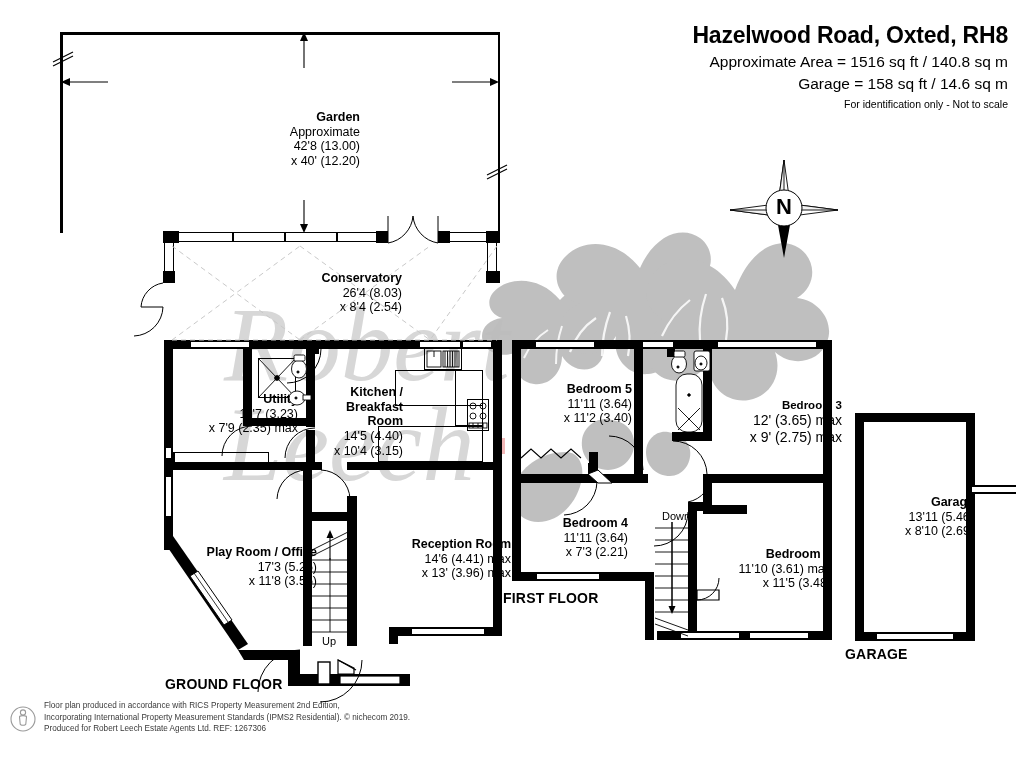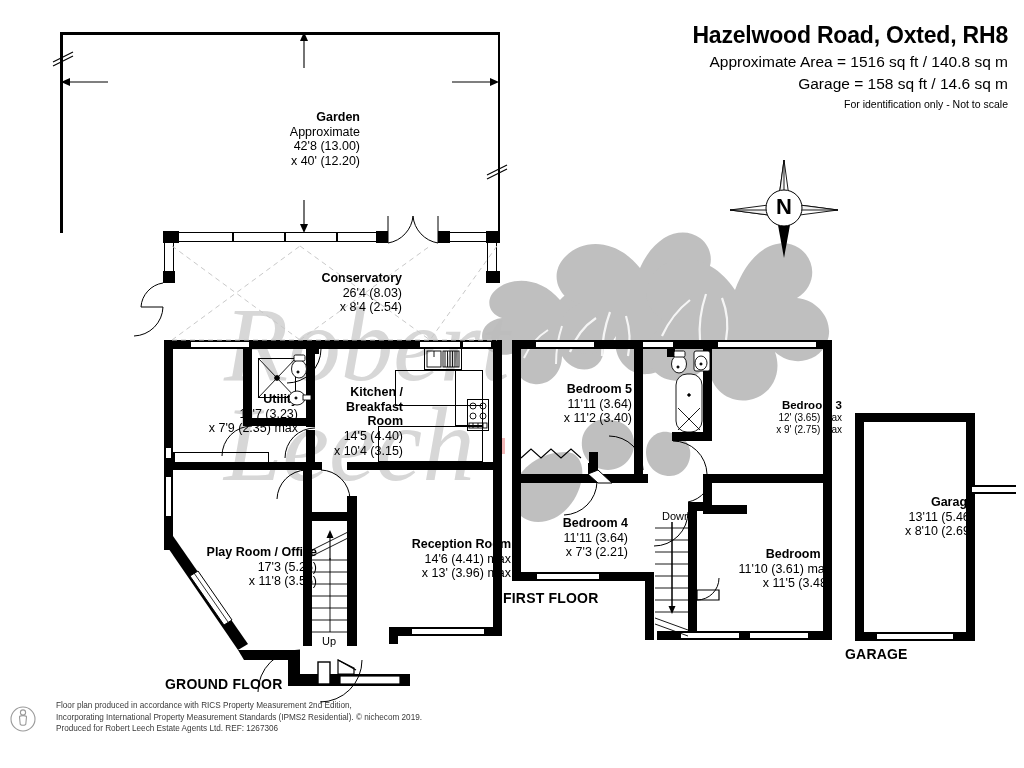--- a/index.html
+++ b/index.html
@@ -18,21 +18,21 @@
   .hdr { position:absolute; right:16px; top:22px; text-align:right; }
   .hdr-title { font-size:23px; font-weight:bold; letter-spacing:-0.2px; white-space:nowrap; }
   .hdr-line { font-size:15.5px; margin-top:4px; white-space:nowrap; }
   .hdr-note { font-size:10.5px; margin-top:5px; white-space:nowrap; }
 
   
   .lbl { position:absolute; text-align:right; line-height:1.17; white-space:nowrap; }
   .lbl .nm { font-weight:bold; font-size:12.5px; }
   .lbl .dm { font-size:12.5px; }
   .lbl.sm .nm { font-size:11.5px; }
-  .lbl.sm .dm { font-size:10px; }
+  .lbl.sm .dm { font-size:14px; }
   .floorlbl { position:absolute; font-weight:bold; font-size:14px; letter-spacing:0.2px; white-space:nowrap; }
   .stairtxt { position:absolute; font-size:11px; white-space:nowrap; }
 
   
   .w { position:absolute; background:#000; }
   .thin { position:absolute; background:#000; }
   .win { position:absolute; background:#fff; border-top:1.6px solid #000; border-bottom:1.6px solid #000; }
   .winv { position:absolute; background:#fff; border-left:1.6px solid #000; border-right:1.6px solid #000; }
   .box { position:absolute; border:1.5px solid #000; background:transparent; }
   .boxl { position:absolute; border:1.2px solid #000; background:transparent; }
@@ -51,21 +51,21 @@
   
   .compass { position:absolute; left:728px; top:158px; width:112px; height:104px; }
   .compass .nglyph {
     position:absolute; left:0; top:0; width:112px; height:104px;
     display:flex; align-items:center; justify-content:center;
     font-weight:bold; font-size:22px; font-family:"Liberation Sans", sans-serif;
     padding-bottom:6px;
   }
 
   
-  .footer { position:absolute; left:10px; top:700px; display:flex; align-items:flex-start; gap:20px; }
+  .footer { position:absolute; left:10px; top:700px; display:flex; align-items:flex-start; gap:8px; }
   .footer-txt { font-size:8.2px; line-height:1.42; color:#3a3a3a; }
   .flogo { width:26px; height:34px; flex:none; margin-top:2px; }
 </style>
 </head>
 <body>
 
 <div id="stage">
 
   <div class="wm-script" style="left:224px; top:300px;">Robert</div>
   <div class="wm-script" style="left:224px; top:400px;">Leech</div>

